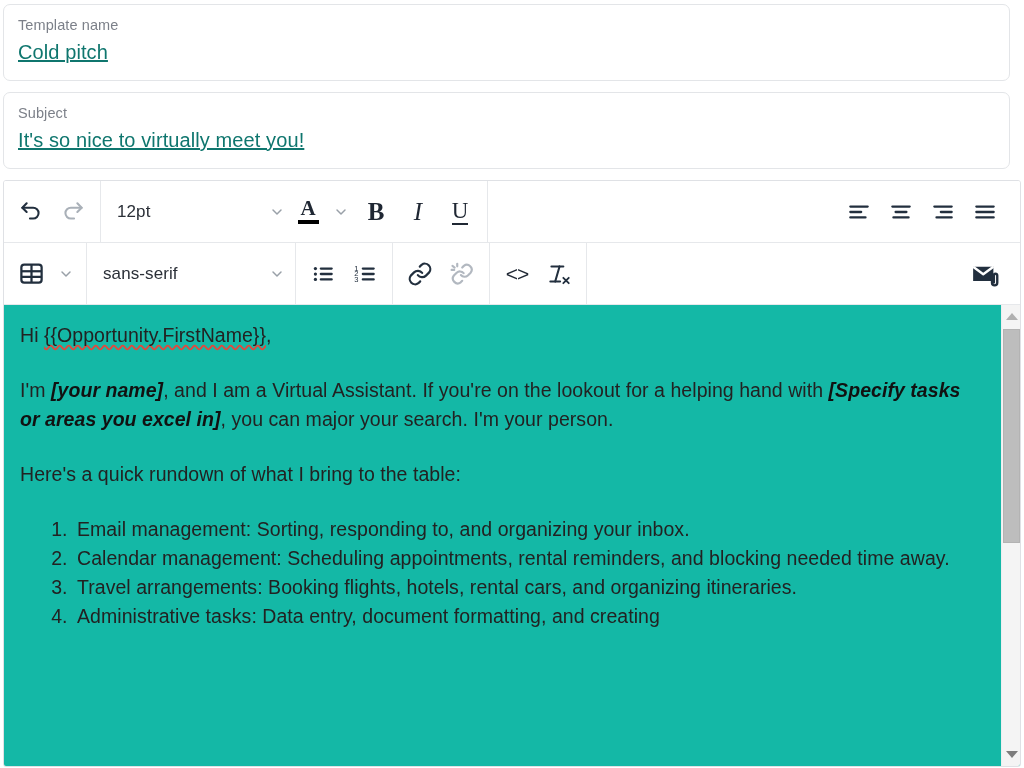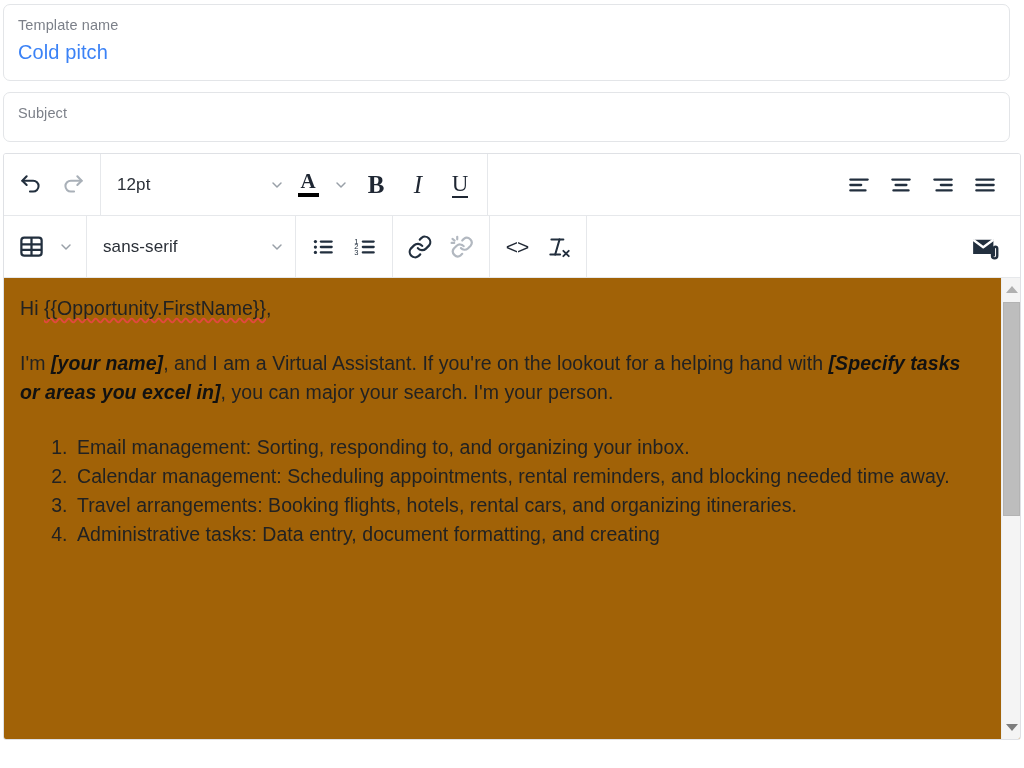--- a/index.html
+++ b/index.html
@@ -24,25 +24,26 @@
   .field-card.subject { margin-top: 11px; }
   .field-label {
     font-size: 14.5px;
     color: #7c8089;
     line-height: 20px;
     letter-spacing: .1px;
     margin-bottom: 4px;
   }
   .field-value {
     font-size: 20px;
-    color: #3b82f6;
+    color: #0f766e;
     line-height: 27px;
     letter-spacing: .1px;
     white-space: nowrap;
     overflow: hidden;
+    text-decoration: underline;
   }
 
   
   .editor {
     margin: 11px 3px 0 3px;
     border: 1px solid #dfe1e5;
     border-radius: 3px;
     background: #fff;
     height: 587px;
     display: flex;
@@ -113,21 +114,21 @@
   .bold-gl { font-family:"Liberation Serif", serif; font-size:25px; font-weight:700; color:#1f2733; line-height:1; }
   .ital-gl { font-family:"Liberation Serif", serif; font-size:25px; font-style:italic; color:#1f2733; line-height:1; }
   .und-gl  { font-family:"Liberation Serif", serif; font-size:23px; color:#1f2733; line-height:1; border-bottom:2px solid #1f2733; padding-bottom:1px; }
   .code-gl { font-family:"Liberation Sans", sans-serif; font-size:21px; color:#1f2733; letter-spacing:-1px; line-height:1; }
 
   
   .content-wrap {
     flex: 1;
     display: flex;
     overflow: hidden;
-    background:#a16207;
+    background:#14b8a6;
   }
   .content {
     flex: 1;
     padding: 14px 16px 0 16px;
     overflow: hidden;
     font-size: 19.5px;
     line-height: 29px;
     color: #222222;
     letter-spacing: .05px;
   }
@@ -177,20 +178,21 @@
 
 <div class="app">
 
   <div class="field-card">
     <div class="field-label">Template name</div>
     <div class="field-value">Cold pitch</div>
   </div>
 
   <div class="field-card subject">
     <div class="field-label">Subject</div>
+    <div class="field-value">It's so nice to virtually meet you!</div>
   </div>
 
   <div class="editor">
 
     <div class="tb-row">
 
       <div class="tb-group">
         <div class="tb-btn">
           <svg width="26" height="26" viewBox="0 0 24 24" fill="none" stroke="#222f3e" stroke-width="1.9" stroke-linecap="round" stroke-linejoin="round">
             <path d="M4 8h10a5 5 0 0 1 0 10h-3"></path>
@@ -362,20 +364,21 @@
       </div>
     </div>
 
     <div class="content-wrap">
       <div class="content">
         <p><span>Hi </span><span class="spell">{{Opportunity.FirstName}}</span><span>,</span></p>
 
 
         <p><span>I'm </span><b class="ph">[your name]</b><span>, and I am a Virtual Assistant. If you're on the lookout for a helping hand with </span><b class="ph">[Specify tasks or areas you excel in]</b><span>, you can major your search. I'm your person.</span></p>
 
+        <p>Here's a quick rundown of what I bring to the table:</p>
 
         <ol>
           <li>Email management: Sorting, responding to, and organizing your inbox.</li>
           <li>Calendar management: Scheduling appointments, rental reminders, and blocking needed time away.</li>
           <li>Travel arrangements: Booking flights, hotels, rental cars, and organizing itineraries.</li>
           <li>Administrative tasks: Data entry, document formatting, and creating</li>
         </ol>
       </div>
 
       <div class="sbar">

